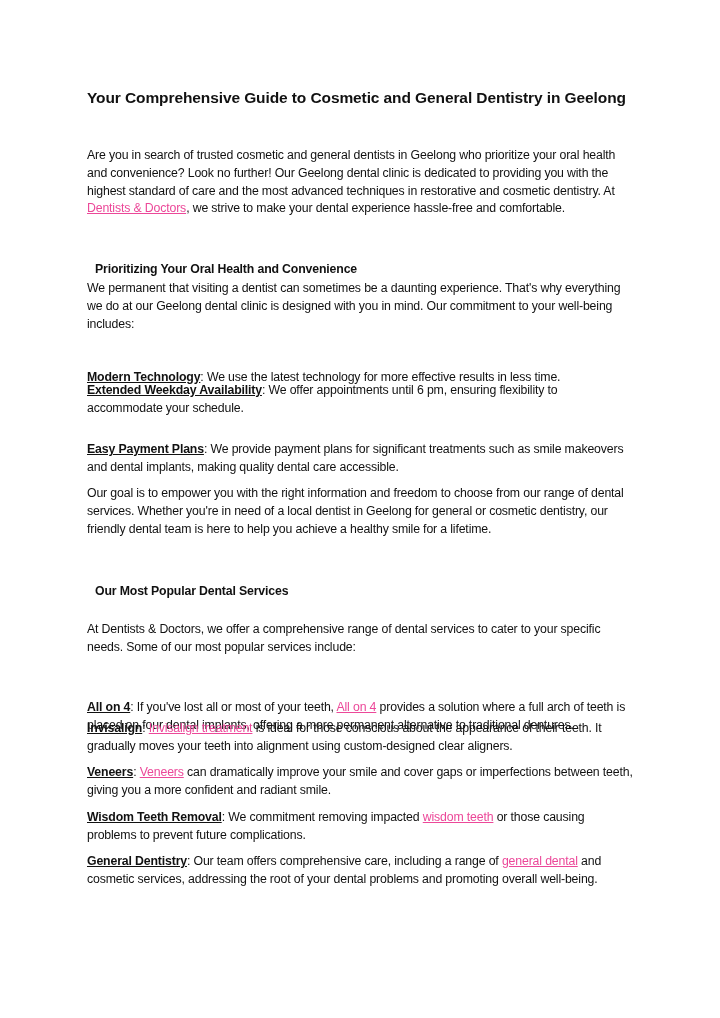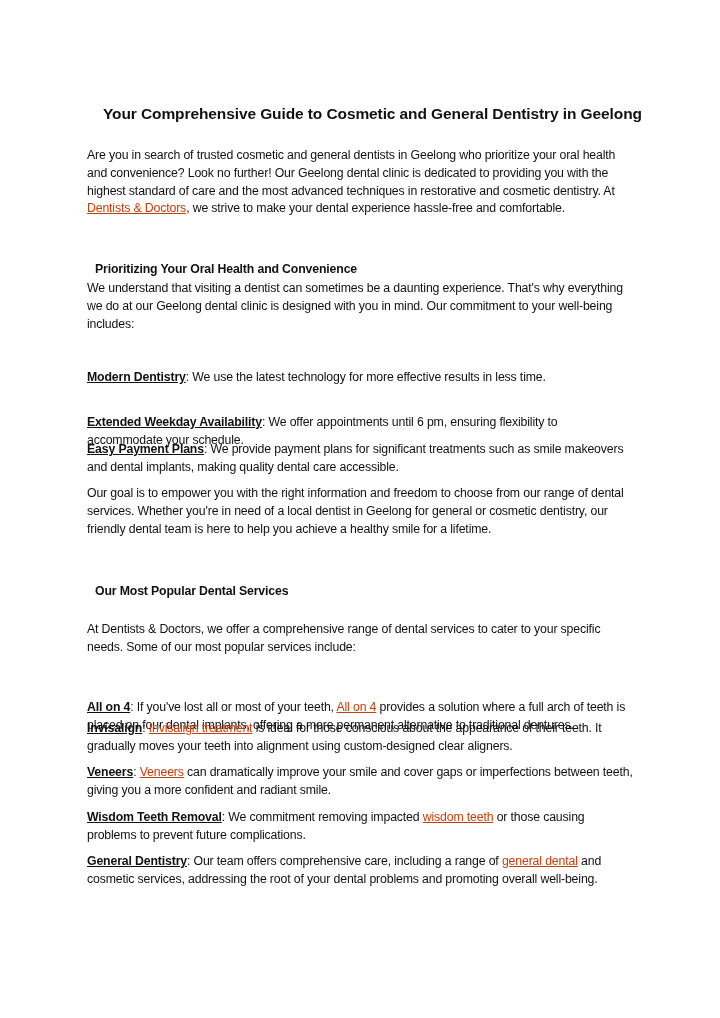--- a/index.html
+++ b/index.html
@@ -1,39 +1,39 @@
 <!DOCTYPE html>
 <html><head>
   <meta charset="utf-8">
   <style>
     html, body { margin: 0; padding: 0; background: #ffffff; }
     body { width: 720px; height: 1018px; position: relative; overflow: hidden;
       font-family: "Liberation Sans", "DejaVu Sans", sans-serif; color: #111111; }
     .page { position: absolute; left: 87px; top: 0; width: 548px; }
     .title { position: absolute; top: 89px; left: 0; width: 560px; font-size: 15.5px; font-weight: bold;
-      letter-spacing: -0.1px; margin: 16px; white-space: nowrap; }
+      letter-spacing: -0.1px; margin: 0; white-space: nowrap; }
     .para { position: absolute; left: 0; width: 548px; font-size: 12.3px; line-height: 17.8px; margin: 0;
       letter-spacing: -0.15px; }
     .heading { position: absolute; left: 0; font-size: 12.3px; font-weight: bold; margin: 8px; letter-spacing: -0.15px; }
     .term { font-weight: bold; text-decoration: underline; }
-    a.link { color: #c2410c; text-decoration: underline; }
+    a.link { color: #ec4899; text-decoration: underline; }
   </style>
 </head>
 <body>
 
 <div class="page">
   <h1 class="title">Your Comprehensive Guide to Cosmetic and General Dentistry in Geelong</h1>
 
   <p class="para" style="top:147px"><span>Are you in search of trusted cosmetic and general dentists in Geelong who prioritize your oral health and convenience? Look no further! Our Geelong dental clinic is dedicated to providing you with the highest standard of care and the most advanced techniques in restorative and cosmetic dentistry. At </span><a class="link" href="#">Dentists &amp; Doctors</a><span>, we strive to make your dental experience hassle-free and comfortable.</span></p>
 
   <h2 class="heading" style="top:254px">Prioritizing Your Oral Health and Convenience</h2>
-  <p class="para" style="top:280px">We understand that visiting a dentist can sometimes be a daunting experience. That's why everything we do at our Geelong dental clinic is designed with you in mind. Our commitment to your well-being includes:</p>
+  <p class="para" style="top:280px">We permanent that visiting a dentist can sometimes be a daunting experience. That's why everything we do at our Geelong dental clinic is designed with you in mind. Our commitment to your well-being includes:</p>
 
-  <p class="para" style="top:369px"><span class="term">Modern Dentistry</span><span>: We use the latest technology for more effective results in less time.</span></p>
-  <p class="para" style="top:414px"><span class="term">Extended Weekday Availability</span><span>: We offer appointments until 6 pm, ensuring flexibility to accommodate your schedule.</span></p>
+  <p class="para" style="top:369px"><span class="term">Modern Technology</span><span>: We use the latest technology for more effective results in less time.</span></p>
+  <p class="para" style="top:382px"><span class="term">Extended Weekday Availability</span><span>: We offer appointments until 6 pm, ensuring flexibility to accommodate your schedule.</span></p>
   <p class="para" style="top:441px"><span class="term">Easy Payment Plans</span><span>: We provide payment plans for significant treatments such as smile makeovers and dental implants, making quality dental care accessible.</span></p>
 
   <p class="para" style="top:485px">Our goal is to empower you with the right information and freedom to choose from our range of dental services. Whether you're in need of a local dentist in Geelong for general or cosmetic dentistry, our friendly dental team is here to help you achieve a healthy smile for a lifetime.</p>
 
   <h2 class="heading" style="top:576px">Our Most Popular Dental Services</h2>
   <p class="para" style="top:621px">At Dentists &amp; Doctors, we offer a comprehensive range of dental services to cater to your specific needs. Some of our most popular services include:</p>
 
   <p class="para" style="top:699px"><span class="term">All on 4</span><span>: If you've lost all or most of your teeth, </span><a class="link" href="#">All on 4</a><span> provides a solution where a full arch of teeth is placed on four dental implants, offering a more permanent alternative to traditional dentures.</span></p>
   <p class="para" style="top:720px"><span class="term">Invisalign</span><span>: </span><a class="link" href="#">Invisalign treatment</a><span> is ideal for those conscious about the appearance of their teeth. It gradually moves your teeth into alignment using custom-designed clear aligners.</span></p>
   <p class="para" style="top:764px"><span class="term">Veneers</span><span>: </span><a class="link" href="#">Veneers</a><span> can dramatically improve your smile and cover gaps or imperfections between teeth, giving you a more confident and radiant smile.</span></p>

